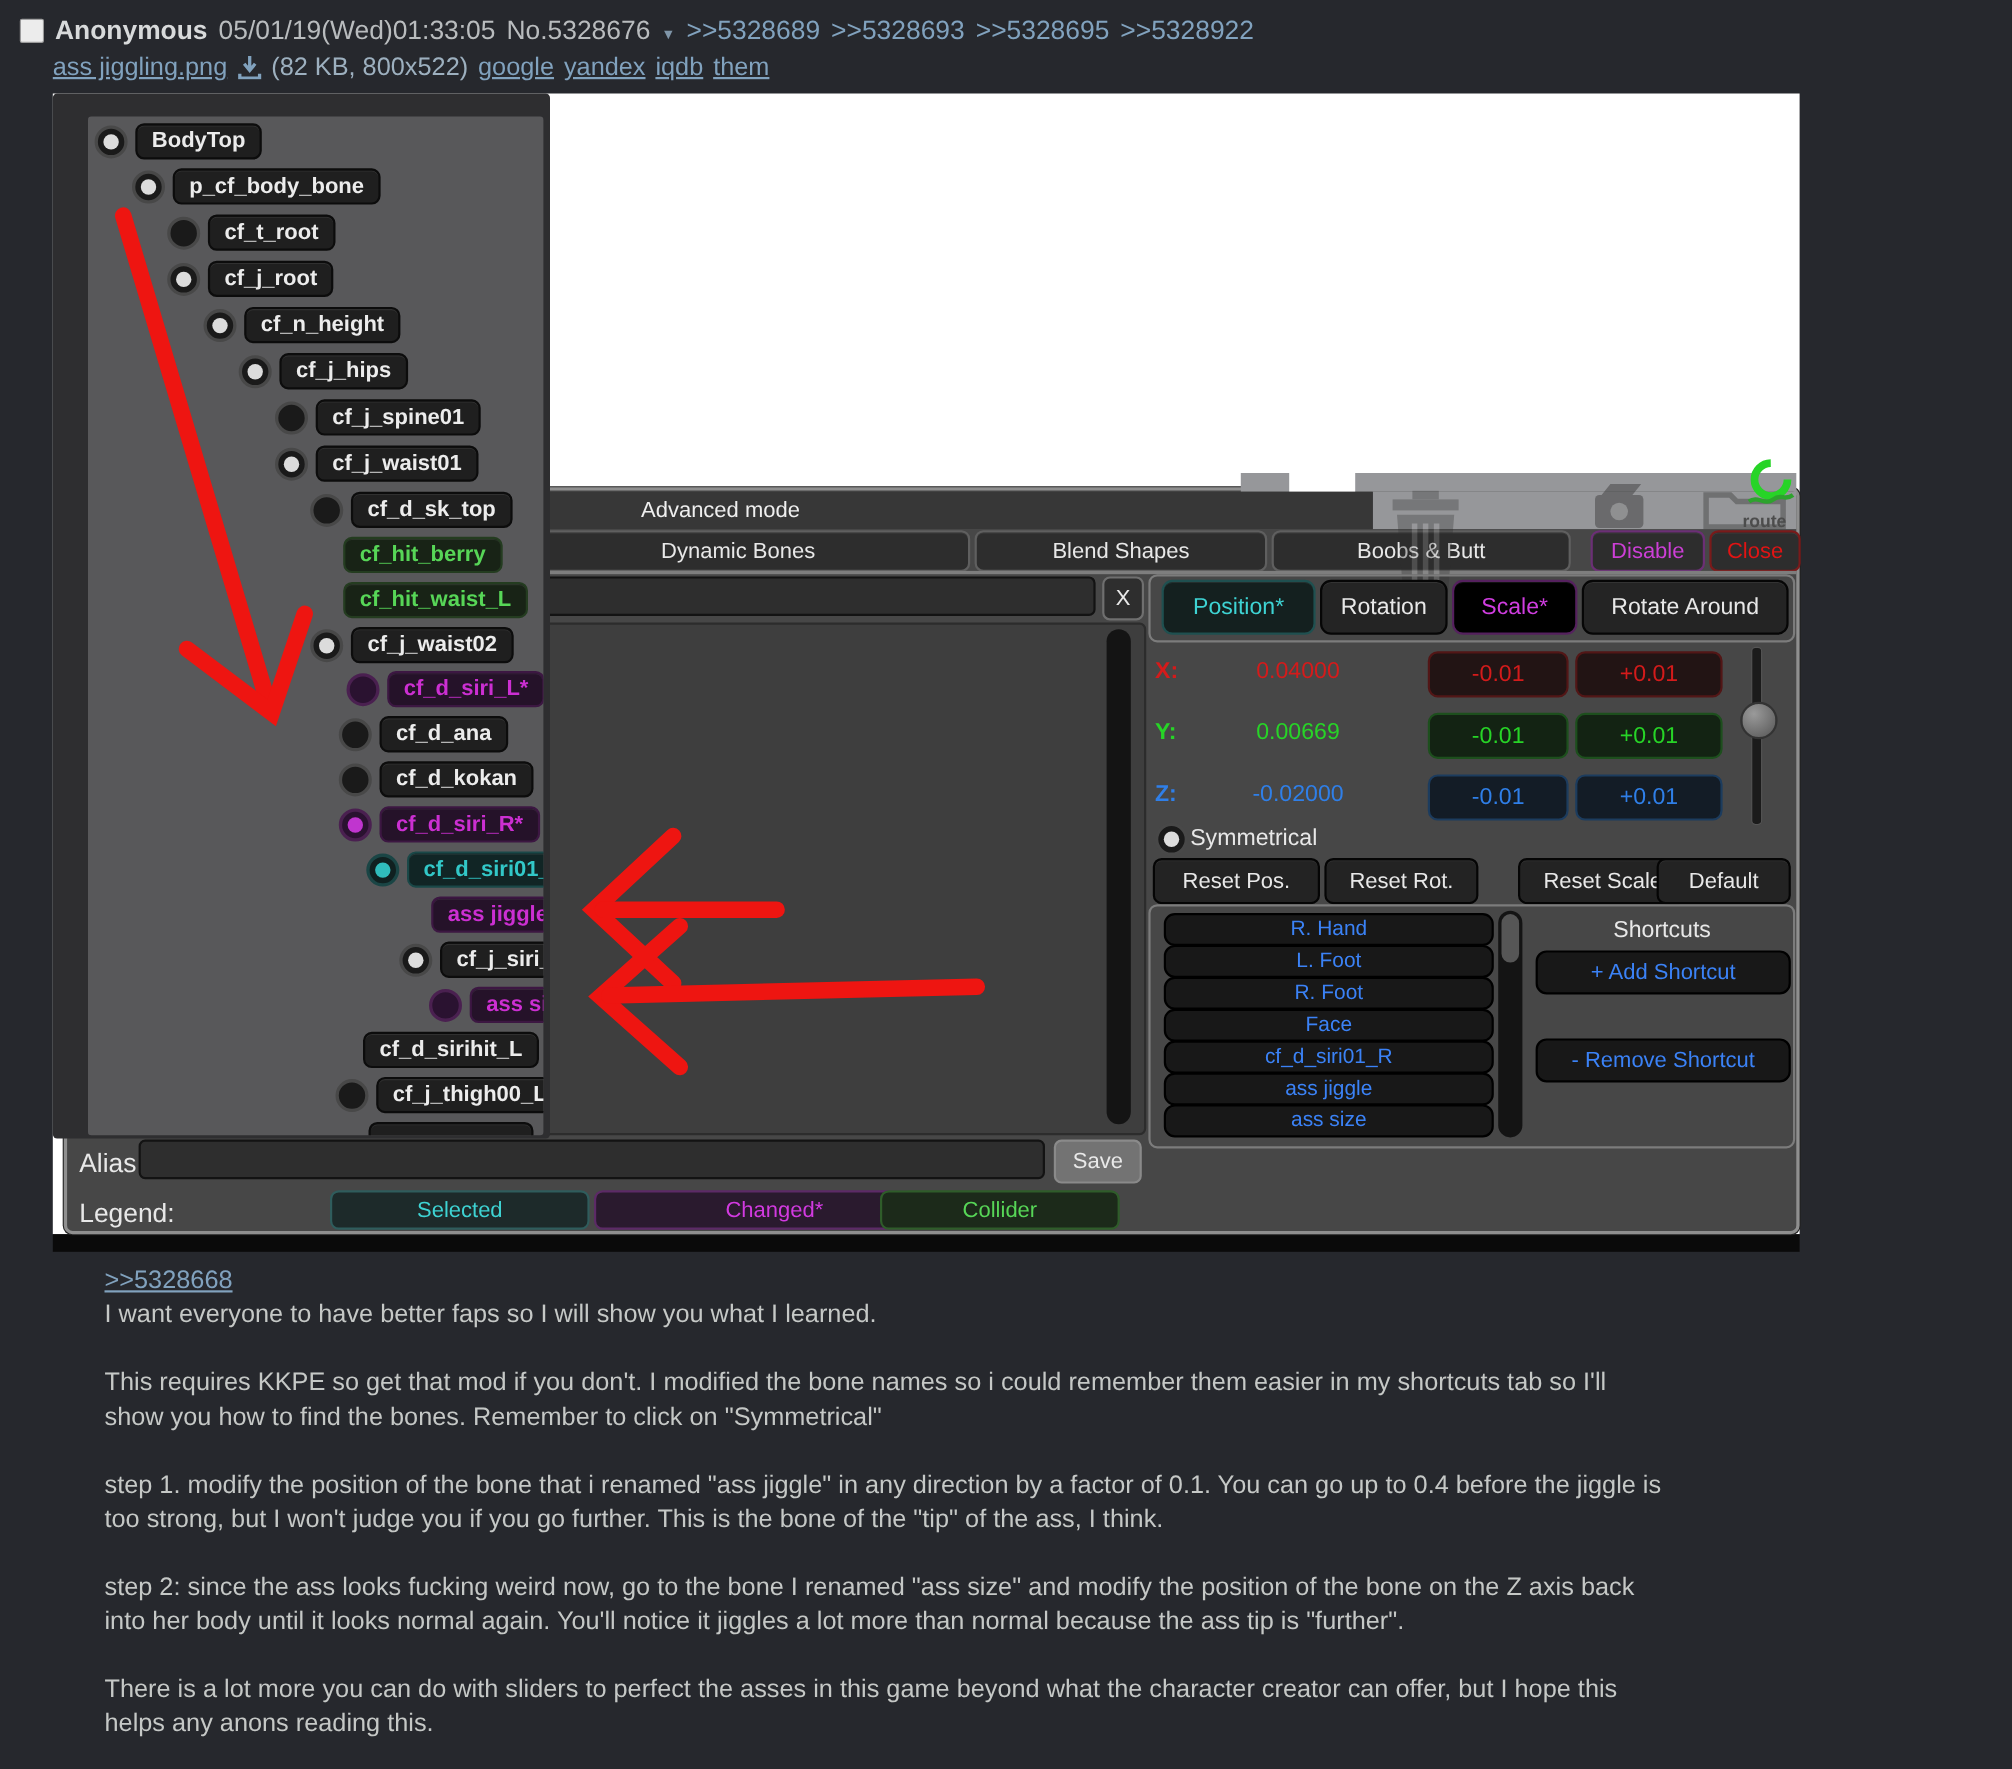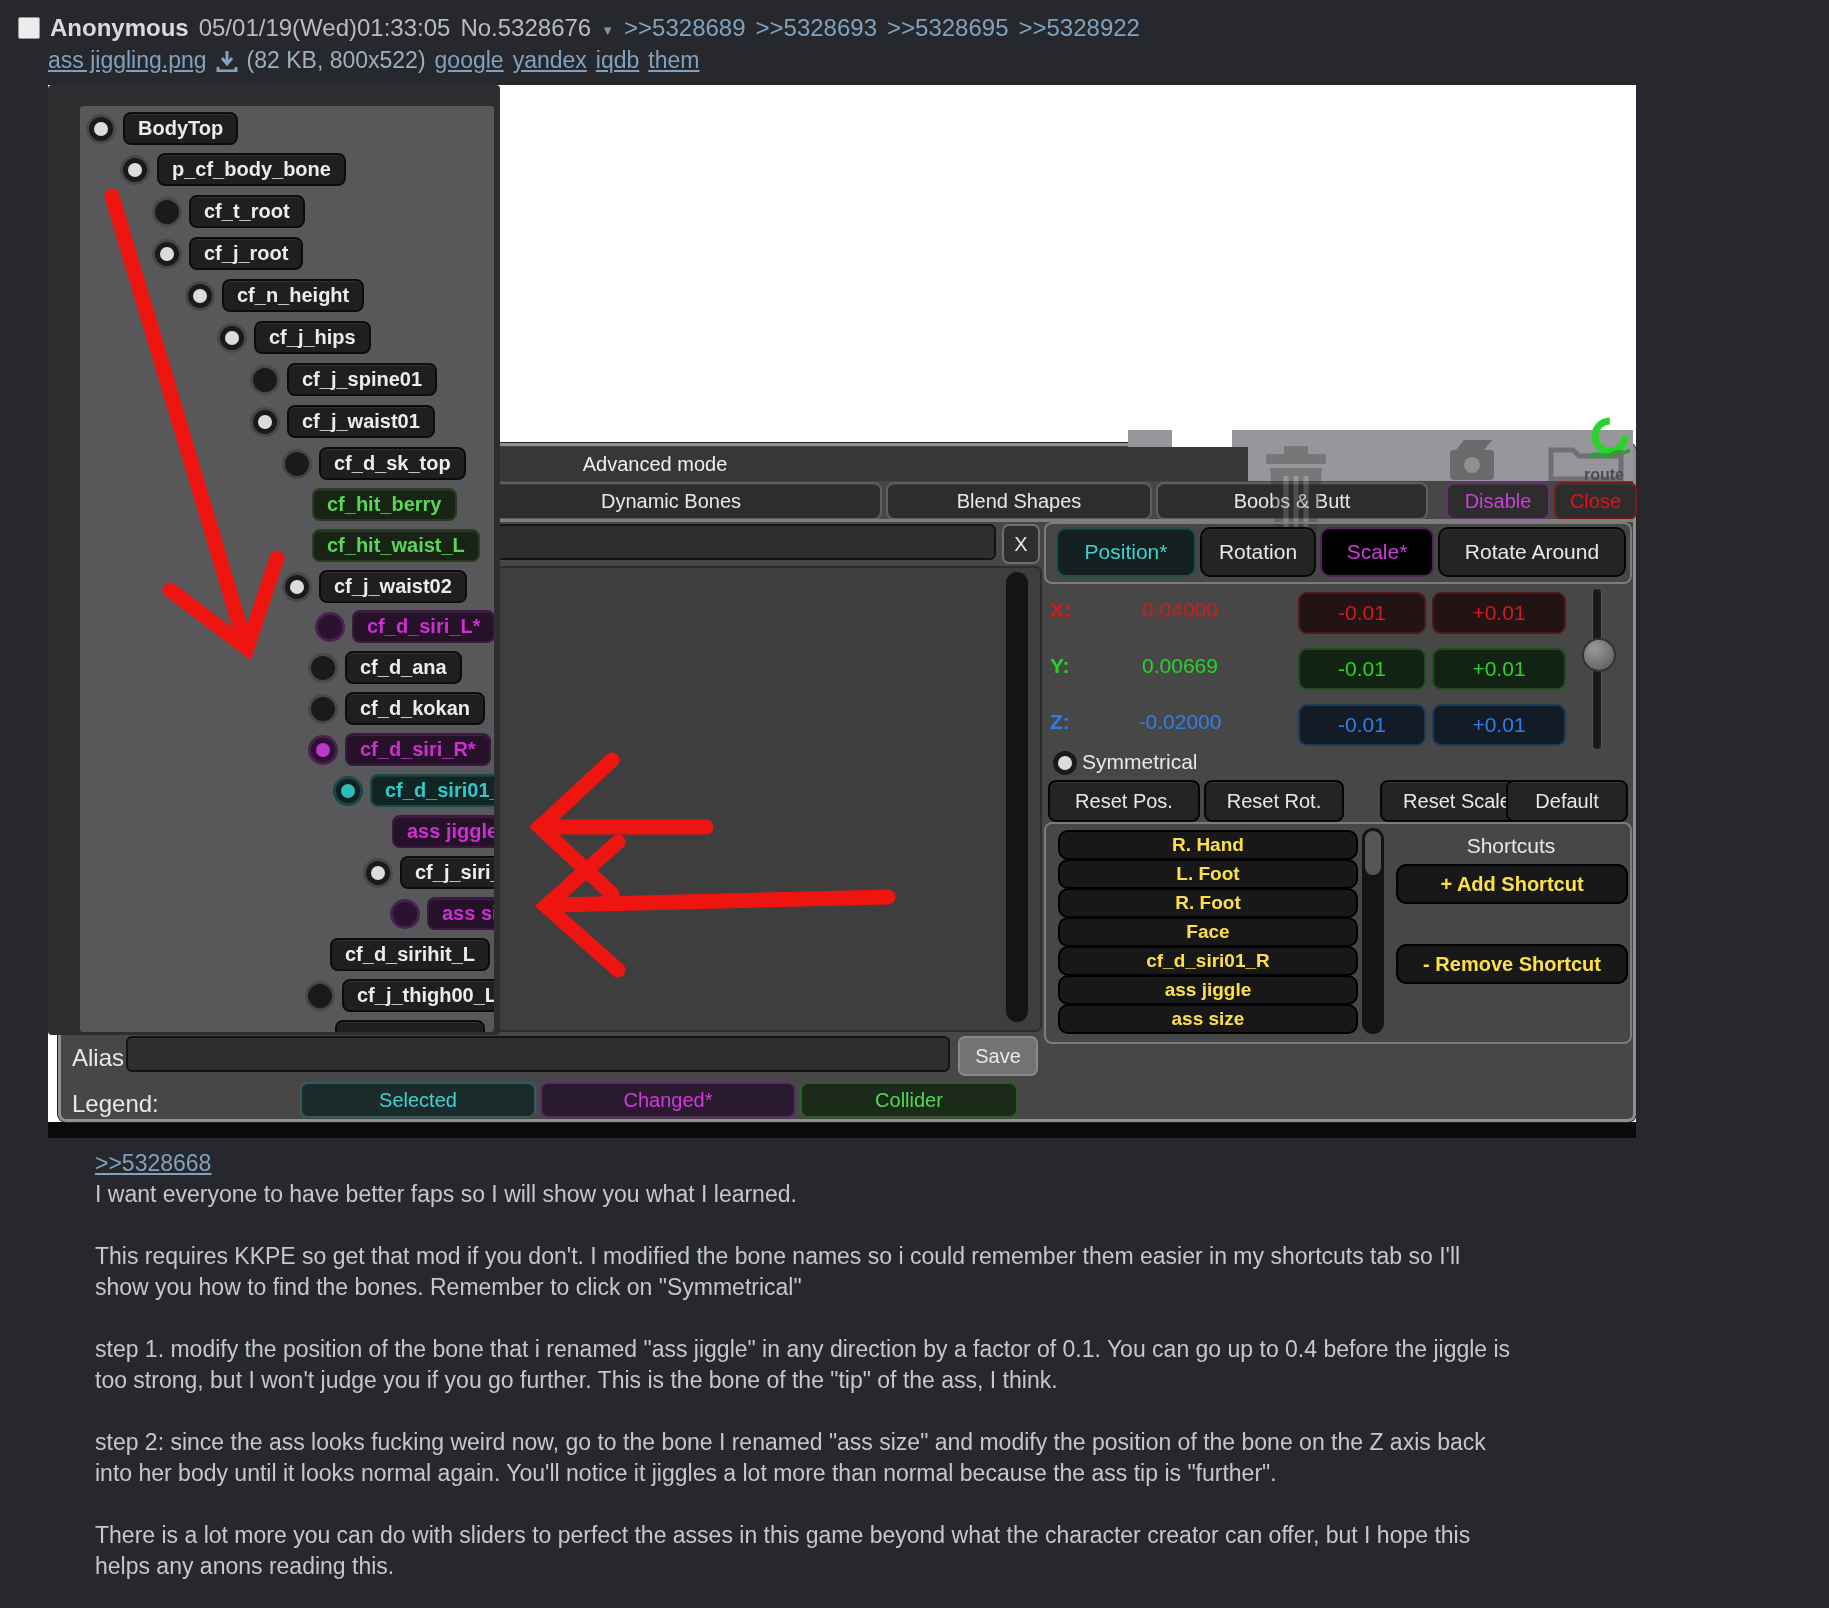--- a/index.html
+++ b/index.html
@@ -61,22 +61,22 @@
   .mode.selected{color:#3ed3d3;background:#14201f;border-color:#1f5050;}
   .mode.changed{color:#cf3ddf;background:#000000;border-color:#55215e;}
   .axis-label{font-size:21px;font-weight:bold;}
   .axis-value{font-size:21px;text-align:center;}
   .axis-btn{border-radius:9px;font-size:21px;display:flex;align-items:center;justify-content:center;}
   .ax-x{color:#d41b1b;}  .bx-x{background:#221414;border:2px solid #521616;}
   .ax-y{color:#27d427;}  .bx-y{background:#132313;border:2px solid #1d4f1d;}
   .ax-z{color:#2f7fe8;}  .bx-z{background:#131c26;border:2px solid #1c3c5e;}
   .gbtn{background:#232323;border:2px solid #050505;border-radius:8px;color:#e8e8e8;font-size:20px;
         display:flex;align-items:center;justify-content:center;box-shadow:inset 0 1px 0 rgba(255,255,255,.07);}
-  .sc-item{background:#181818;border:2px solid #000;border-radius:10px;color:#fde047;font-size:19px;
-           display:flex;align-items:center;justify-content:center;font-weight:bold;}
+  .sc-item{background:#181818;border:2px solid #000;border-radius:10px;color:#3b82f6;font-size:19px;
+           display:flex;align-items:center;justify-content:center;}
   .legend-chip{border-radius:8px;font-size:20px;display:flex;align-items:center;justify-content:center;}
   .lg-selected{color:#3ed3d3;background:#1d2a2a;border:2px solid #2f5c5c;}
   .lg-changed{color:#d23ae0;background:#2a1a2e;border:2px solid #5c2a66;}
   .lg-collider{color:#57d657;background:#1c2a1a;border:2px solid #2f5c2a;}
   .wlabel{color:#e8e8e8;font-size:24px;}
   .slider-track{background:#1b1b1b;border-radius:4px;border:1px solid #555;}
   .slider-handle{width:30px;height:30px;border-radius:50%;border:2px solid #333;
                  background:radial-gradient(circle at 35% 30%,#9a9a9a,#555);}
   .bg-icon{opacity:.5;}
   .ghost{opacity:.3;}
@@ -182,21 +182,21 @@
   <span class="abs wlabel" style="left:72px;top:1044px;">Alias</span>
   <input class="abs dark-input" style="left: 126px; top: 1036px; width: 824px; height: 36px;" value="">
   <div class="abs sq-btn" style="left:958px;top:1036px;width:76px;height:36px;">
       <span>Save</span>
     </div>
 
   <span class="abs wlabel" style="left:72px;top:1090px;">Legend:</span>
   <div class="abs legend-chip lg-selected" style="left:300px;top:1082px;width:232px;height:32px;">
       <span>Selected</span>
     </div>
-  <div class="abs legend-chip lg-changed" style="left:540px;top:1082px;width:252px;height:32px;">
+  <div class="abs legend-chip lg-changed" style="left:540px;top:1082px;width:252px;height:32px;padding-left:36px;">
       <span>Changed*</span>
     </div>
   <div class="abs legend-chip lg-collider" style="left:800px;top:1082px;width:214px;height:32px;">
       <span>Collider</span>
     </div>
 
   <div class="abs panel-box" style="left:1044px;top:522px;width:584px;height:58px;"></div>
   <div class="abs mode selected" style="left:1056px;top:527px;width:136px;height:46px;">
       <span>Position*</span>
     </div>

